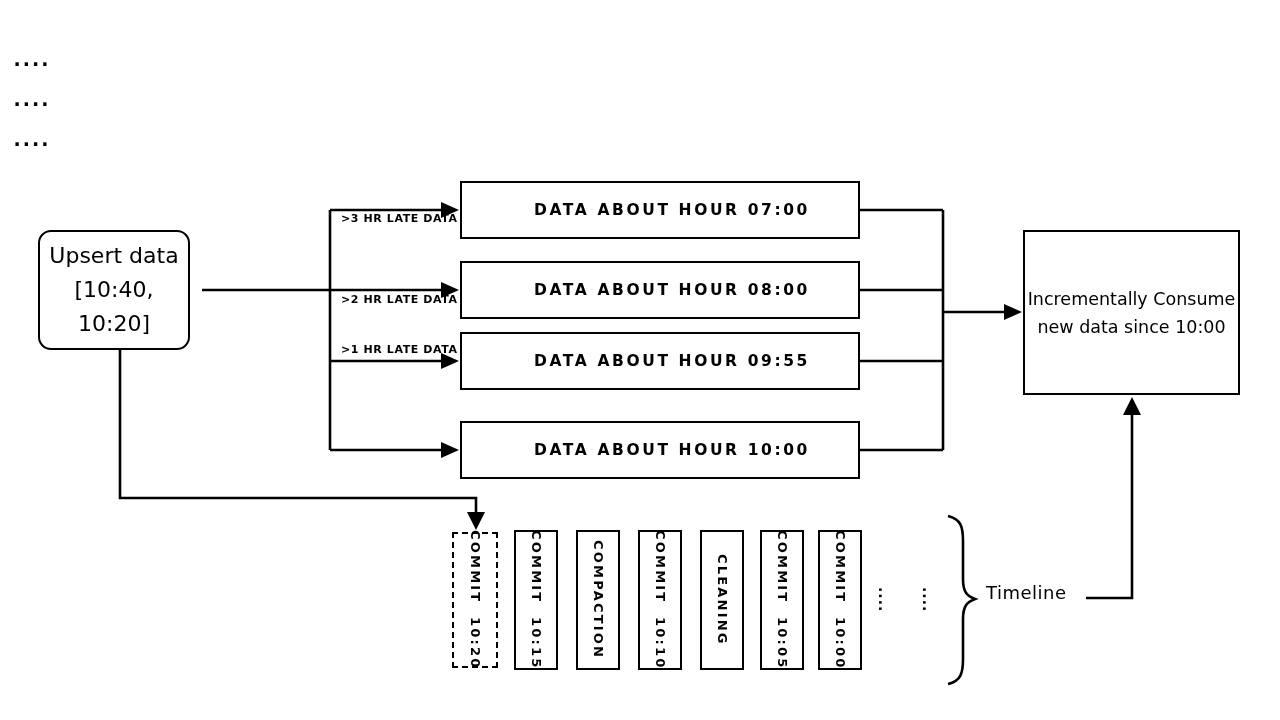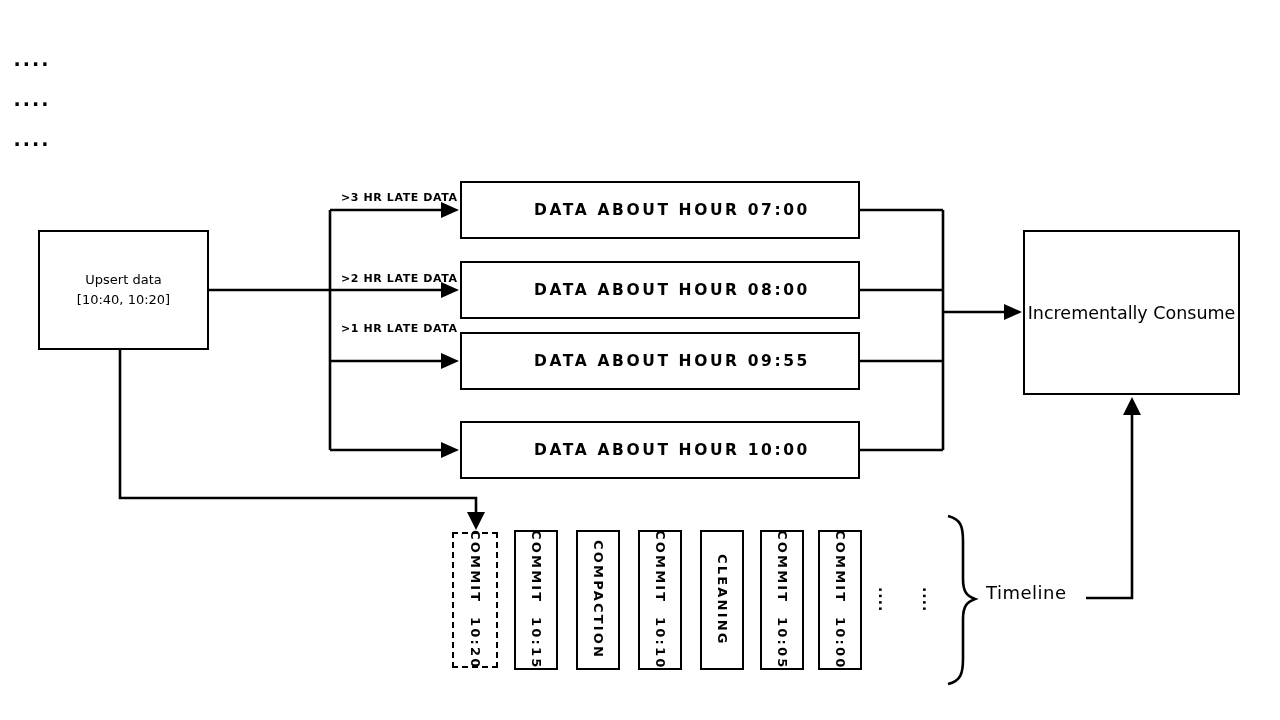--- a/index.html
+++ b/index.html
@@ -15,30 +15,30 @@
 
   
   .top-dots { left: 630; width: 64px; text-align: center;
               font-size: 19px; font-weight: bold; letter-spacing: 2px; }
 
   
   .node { border: 2.4px solid #000; background: #fff;
           display: flex; flex-direction: column; align-items: center; justify-content: center;
           text-align: center; }
 
-  .left-box  { left: 38px;  top: 230px; width: 171px; height: 120px;
-               font-size: 13px; line-height: 1.55; }
+  .left-box  { left: 38px;  top: 230px; width: 152px; height: 120px;
+               font-size: 22px; line-height: 1.55; border-radius: 13px; }
   .right-box { left: 1023px; top: 230px; width: 217px; height: 165px;
                font-size: 17.5px; line-height: 1.6; justify-content: center; }
 
   .data-box { left: 460px; width: 400px; height: 58px;
               font-size: 15.5px; font-weight: bold; letter-spacing: 2.6px; padding-left: 24px; }
 
   .arrow-label { left: 341px; width: 120px; font-size: 11px; font-weight: bold;
-                 letter-spacing: 0.6px; white-space: nowrap; }
+                 letter-spacing: 0.6px; white-space: nowrap; margin-top: 21px; }
 
   
   .tl-box { top: 530px; width: 44px; height: 140px; border: 2.4px solid #000; background: #fff;
             display: flex; align-items: center; justify-content: center; }
   .tl-box.dashed { top: 532px; width: 46px; height: 136px; border: 2.4px dashed #000; }
   .tl-box span { writing-mode: vertical-rl; font-size: 13px; font-weight: bold;
                  letter-spacing: 2.2px; word-spacing: 7px; white-space: nowrap; }
 
   .tl-dots { top: 575px; width: 16px; height: 50px; display: flex; align-items: center; justify-content: center; }
   .tl-dots span { writing-mode: vertical-rl; font-size: 14px; font-weight: bold; letter-spacing: 1px; }
@@ -92,20 +92,21 @@
 <div class="abs arrow-label" style="top:272px">&gt;2 HR LATE DATA</div>
 <div class="abs arrow-label" style="top:322px">&gt;1 HR LATE DATA</div>
 
 <div class="abs node data-box" style="top:181px">DATA ABOUT HOUR 07:00</div>
 <div class="abs node data-box" style="top:261px">DATA ABOUT HOUR 08:00</div>
 <div class="abs node data-box" style="top:332px">DATA ABOUT HOUR 09:55</div>
 <div class="abs node data-box" style="top:421px">DATA ABOUT HOUR 10:00</div>
 
 <div class="abs node right-box">
   <div>Incrementally Consume</div>
+  <div>new data since 10:00</div>
 </div>
 
 <div class="abs tl-box dashed" style="left:452px">
   <span>COMMIT 10:20</span>
 </div>
 <div class="abs tl-box" style="left:514px">
   <span>COMMIT 10:15</span>
 </div>
 <div class="abs tl-box" style="left:576px">
   <span>COMPACTION</span>

